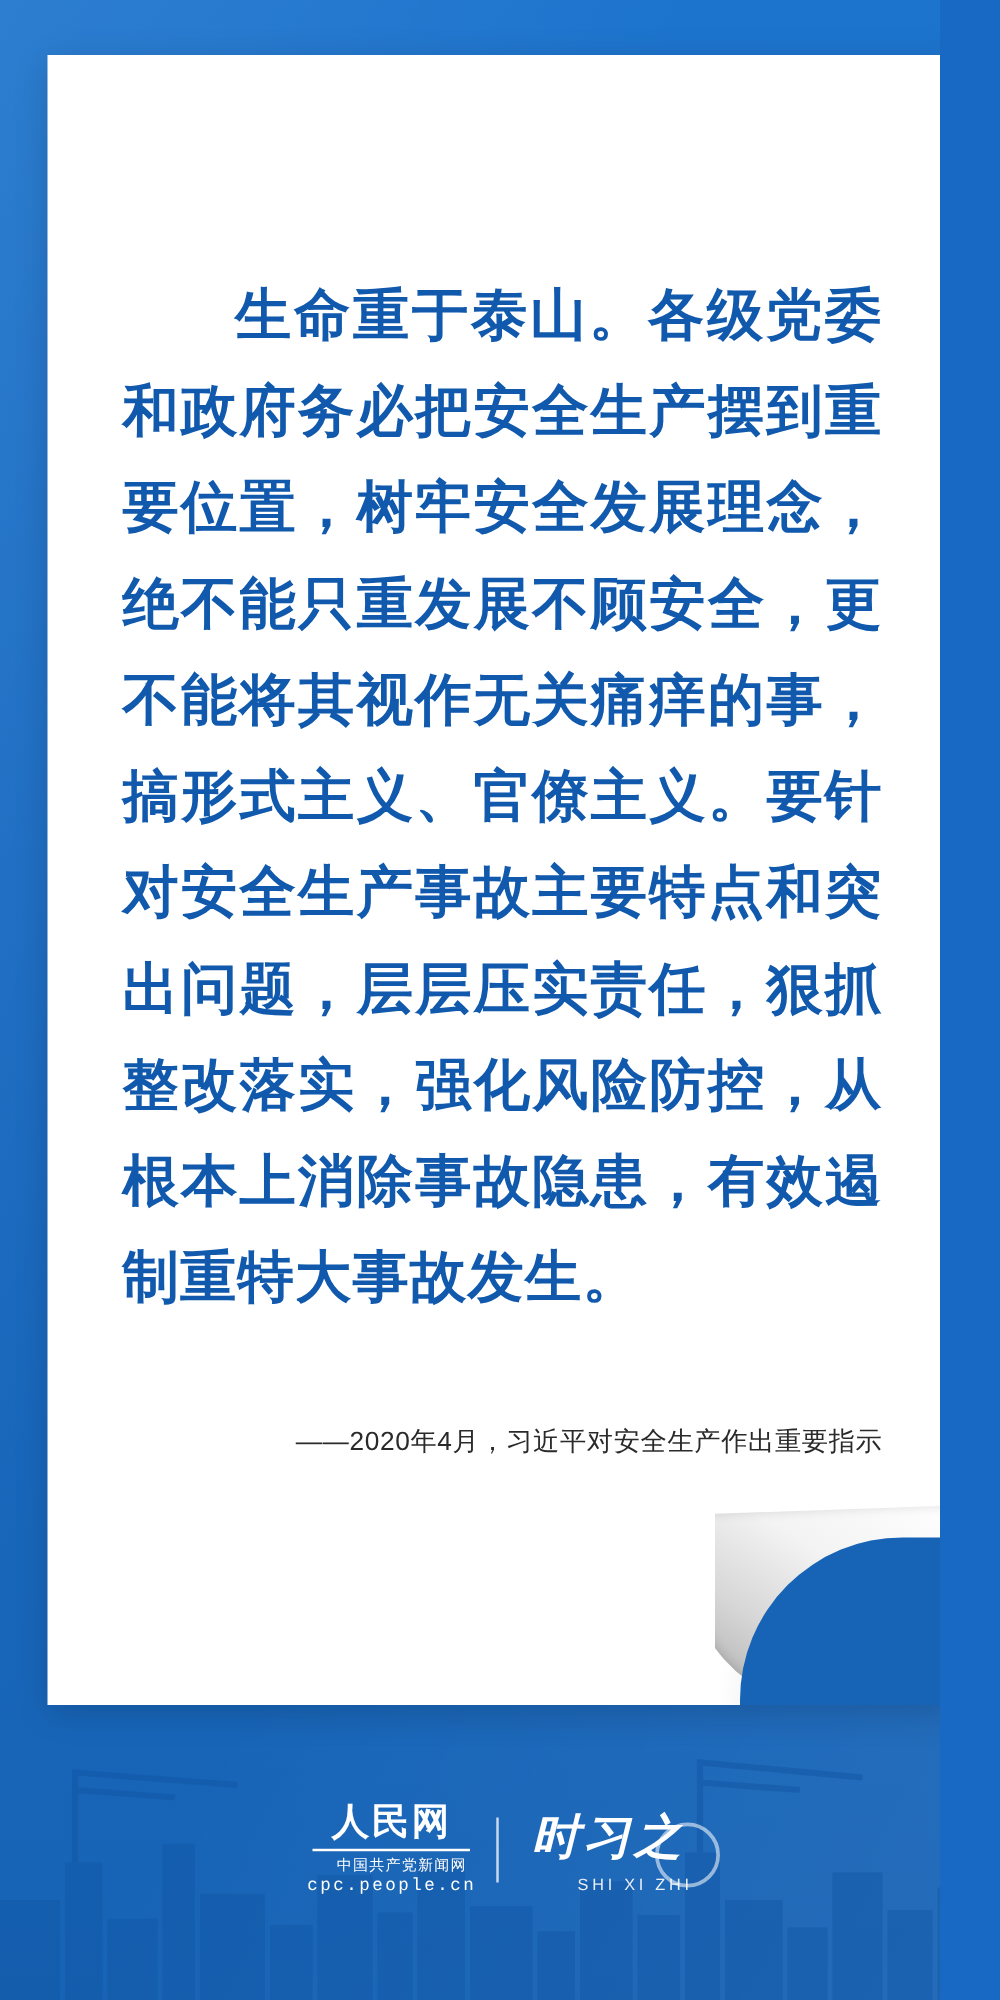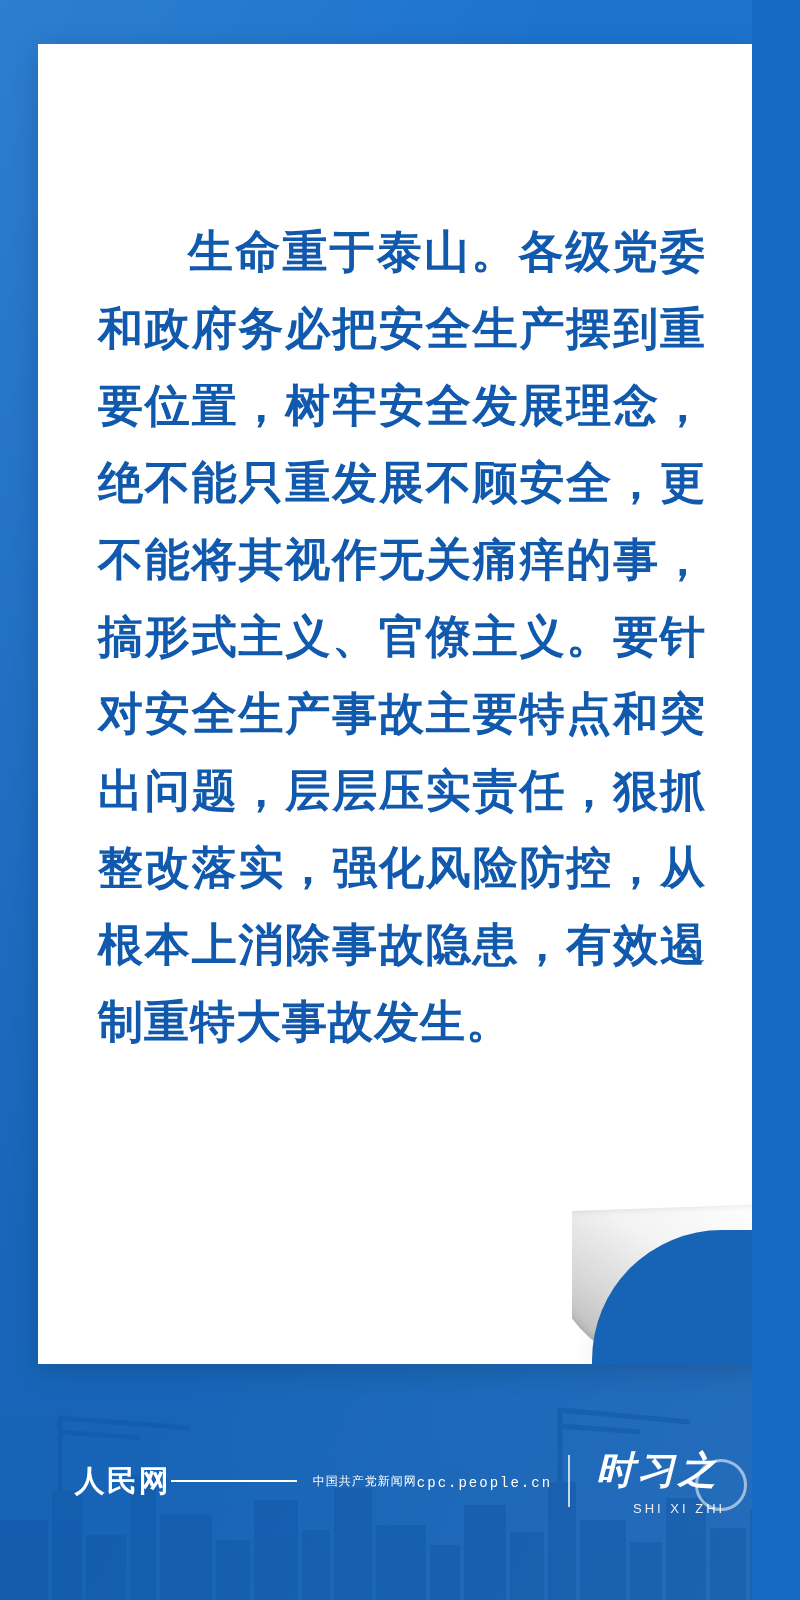--- a/index.html
+++ b/index.html
@@ -125,21 +125,21 @@
     left: 0;
     bottom: 84px;
     width: 800px;
     display: flex;
     align-items: center;
     justify-content: center;
     gap: 16px;
   }
   .logo-people {
     display: flex;
-    flex-direction: row;
+    flex-direction: column;
     align-items: center;
     color: #ffffff;
     line-height: 1;
   }
   .logo-people .cn {
     font-family: "Liberation Serif", serif;
     font-weight: bold;
     font-size: 30px;
     letter-spacing: 2px;
   }
@@ -229,20 +229,21 @@
     <g stroke="#1257a5" stroke-width="5" fill="none" opacity="0.9">
       <path d="M60 120 L60 48 L190 58"></path>
       <path d="M60 62 L140 68"></path>
       <path d="M560 112 L560 40 L690 52"></path>
       <path d="M560 56 L640 62"></path>
     </g>
   </svg>
 
   <div class="card">
     <div class="quote-body">生命重于泰山。各级党委和政府务必把安全生产摆到重要位置，树牢安全发展理念，绝不能只重发展不顾安全，更不能将其视作无关痛痒的事，搞形式主义、官僚主义。要针对安全生产事故主要特点和突出问题，层层压实责任，狠抓整改落实，强化风险防控，从根本上消除事故隐患，有效遏制重特大事故发生。</div>
+    <div class="attribution">——2020年4月，习近平对安全生产作出重要指示</div>
 
     <div class="curl">
       <div class="curl-shadow"></div>
       <div class="curl-fold"></div>
       <div class="curl-cut"></div>
     </div>
   </div>
 
   <div class="footer">
     <div class="logo-people">

